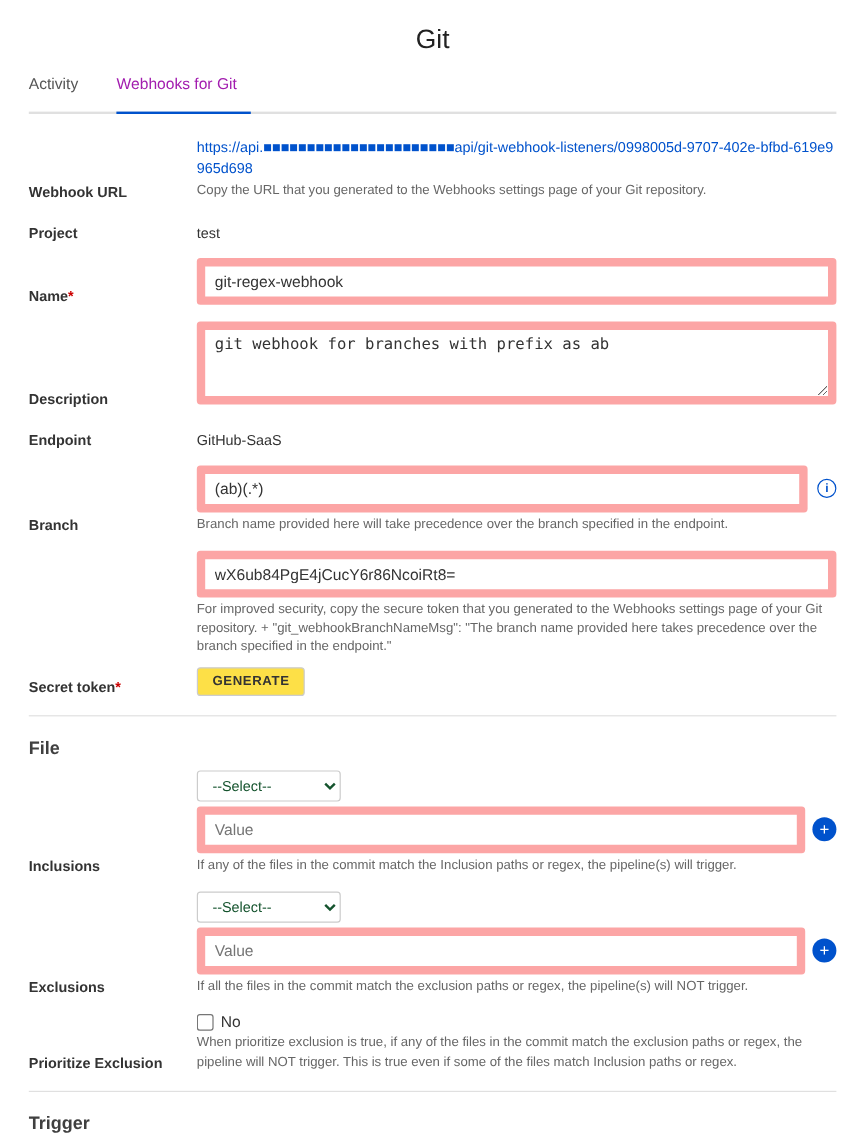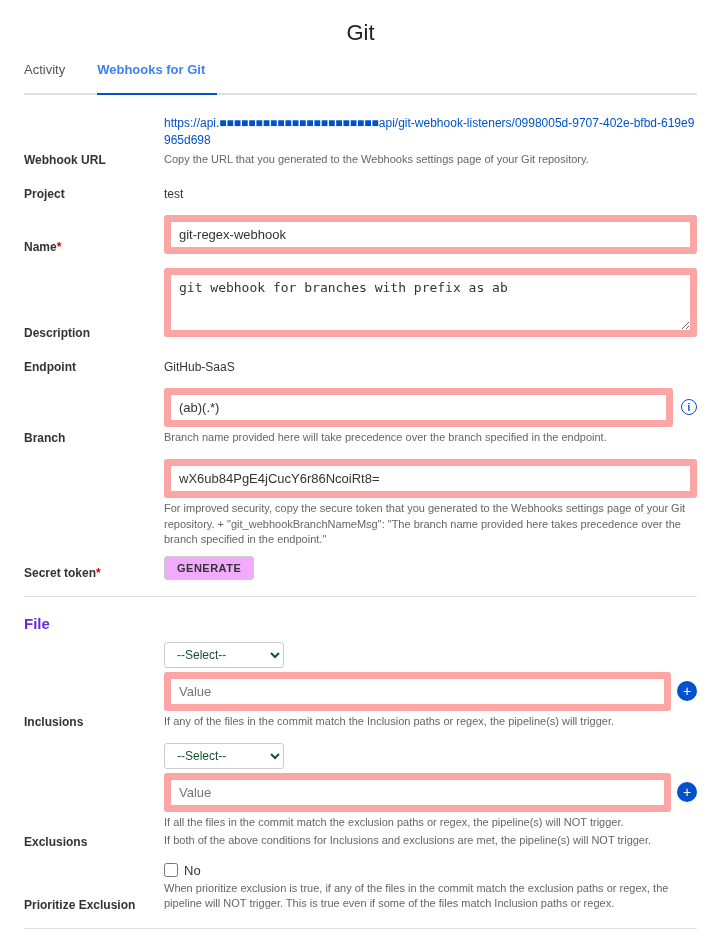--- a/index.html
+++ b/index.html
@@ -30,28 +30,28 @@
       padding: 8px 12px 16px 0;
       margin-right: 20px;
       cursor: pointer;
       font-size: 13px;
       color: #555;
       border-bottom: 2px solid transparent;
       margin-bottom: -2px;
       text-decoration: none;
     }
     .tab.active {
-      color: #3b82f6;
+      color: #a21caf;
       border-bottom: 2px solid #0052cc;
-      font-weight: 700;
+      font-weight: 400;
     }
     .section-title {
       font-size: 15px;
       font-weight: 600;
-      color: #6d28d9;
+      color: #404040;
       margin: 18px 0 10px 0;
     }
     .form-row {
       display: flex;
       align-items: flex-end;
       margin-bottom: 14px;
     }
     .form-label {
       width: 140px;
       min-width: 140px;
@@ -121,21 +121,21 @@
       font-weight: bold;
       cursor: pointer;
       flex-shrink: 0;
     }
     .generate-btn {
       display: inline-block;
       margin-top: 8px;
       padding: 5px 12px;
       border: 1px solid #ccc;
       border-radius: 3px;
-      background: #f0abfc;
+      background: #fde047;
       font-size: 11px;
       font-weight: 600;
       color: #333;
       cursor: pointer;
       letter-spacing: 0.5px;
     }
     .divider {
       height: 1px;
       background: #e0e0e0;
       margin: 16px 0;
@@ -339,21 +339,20 @@
     <div class="form-label">Exclusions</div>
     <div class="form-content">
       <div class="select-row">
         <select class="select-box"><option>--Select--</option></select>
       </div>
       <div class="value-row" style="margin-top:4px;">
         <input type="text" class="value-input" style="color: rgb(170, 170, 170);" placeholder="Value">
         <span class="add-btn">+</span>
       </div>
       <div class="field-hint">If all the files in the commit match the exclusion paths or regex, the pipeline(s) will NOT trigger.</div>
-      <div class="field-hint">If both of the above conditions for Inclusions and exclusions are met, the pipeline(s) will NOT trigger.</div>
     </div>
   </div>
 
   <div class="form-row">
     <div class="form-label">Prioritize Exclusion</div>
     <div class="form-content">
       <div class="checkbox-row">
         <input type="checkbox" style="">
         <span>No</span>
       </div>

